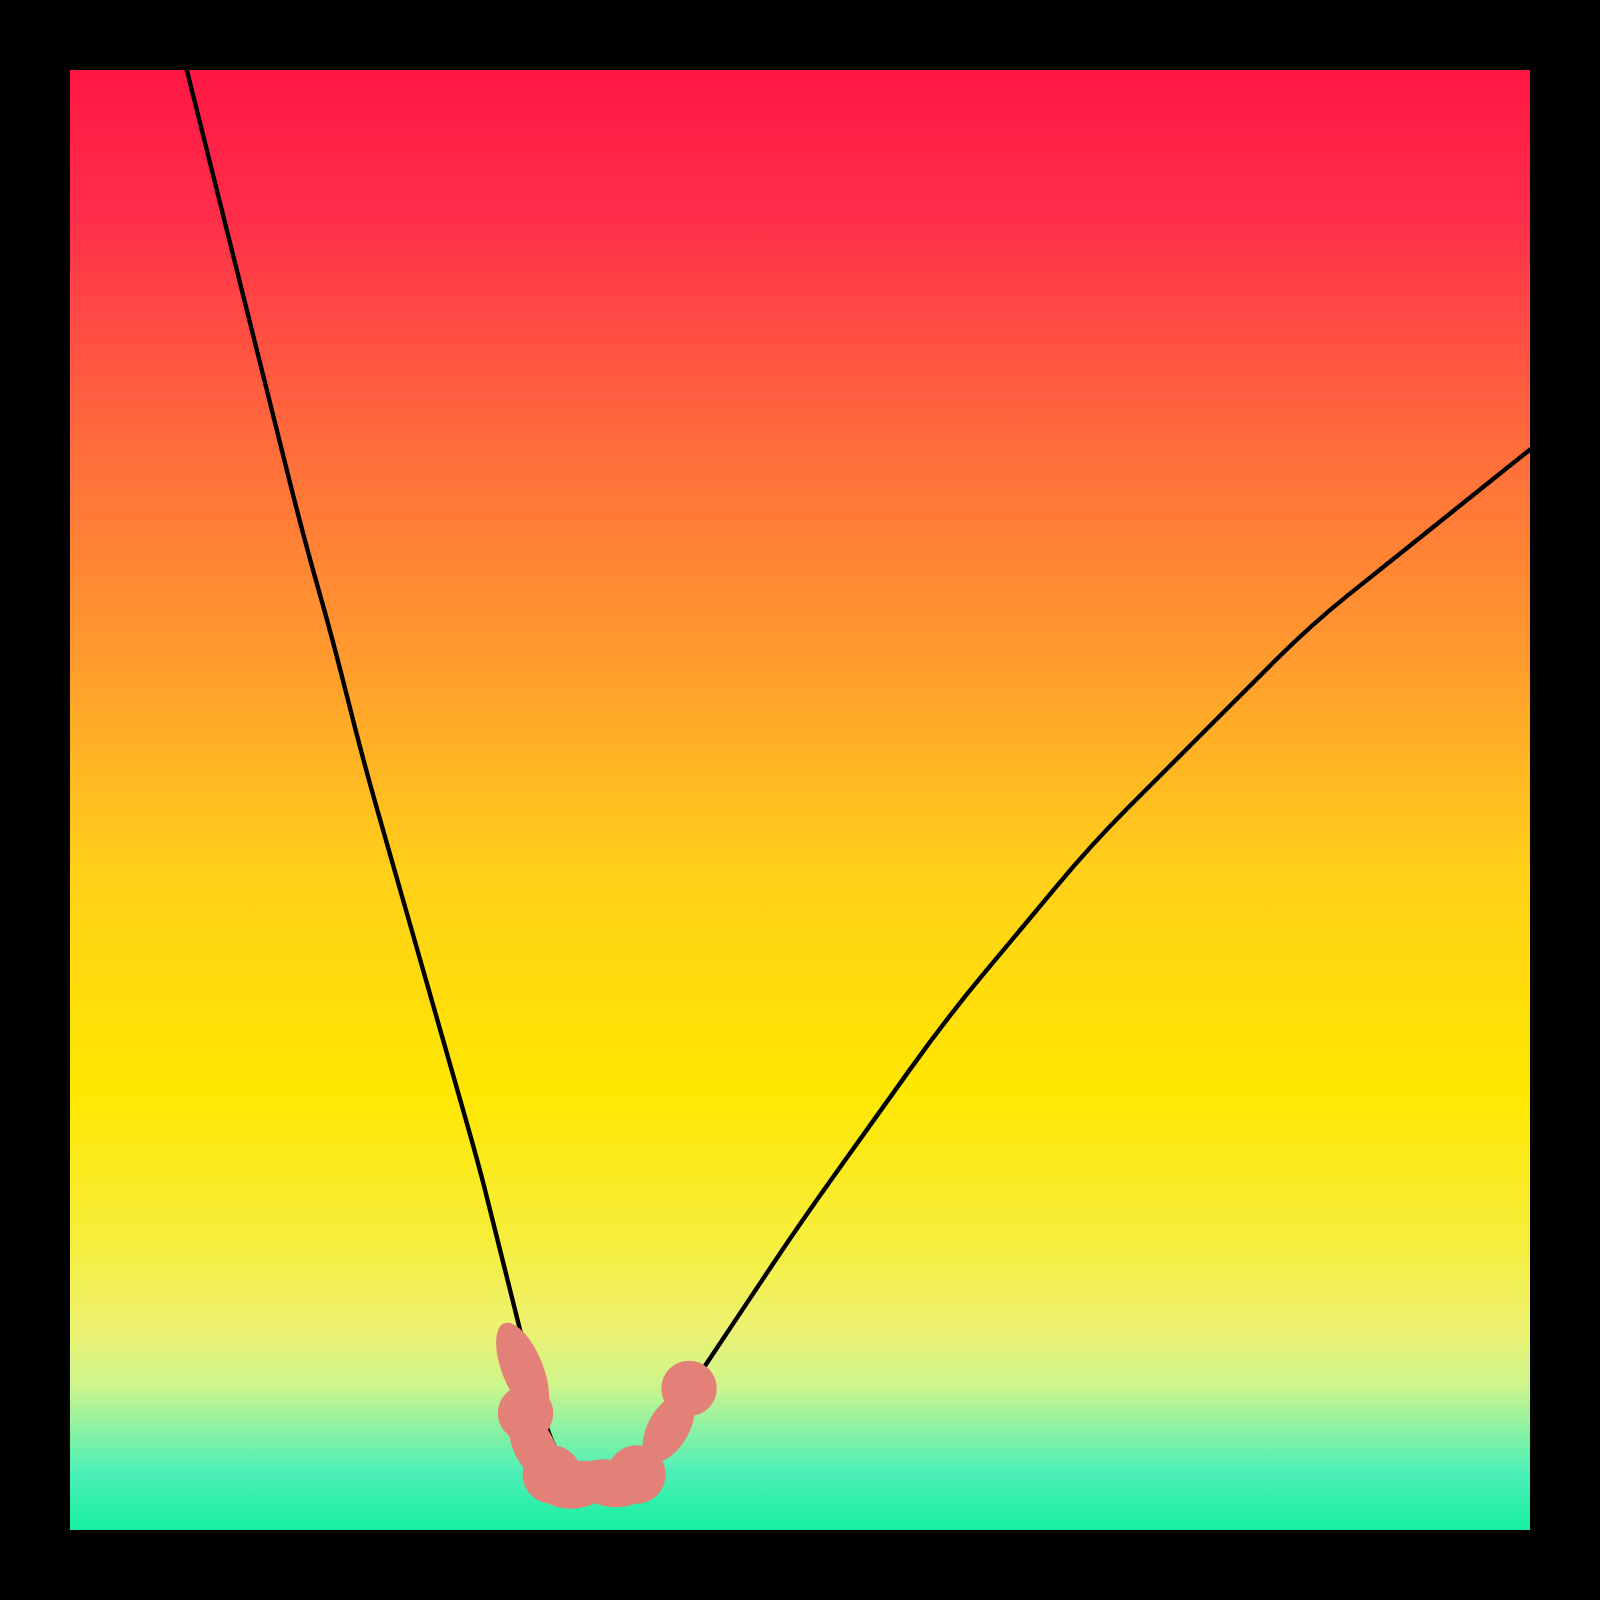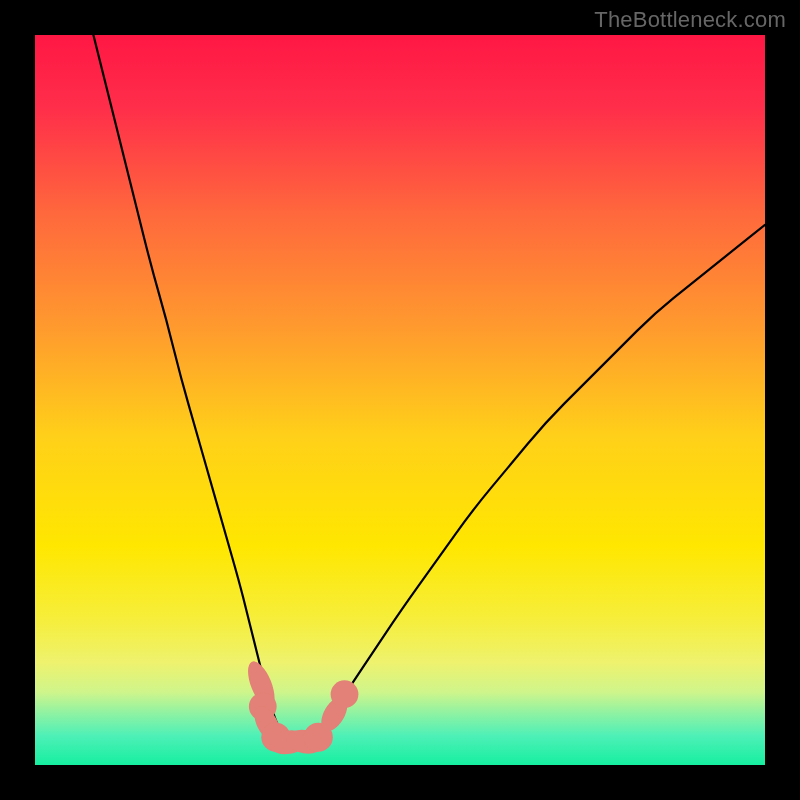--- a/index.html
+++ b/index.html
@@ -38,21 +38,20 @@
     z-index: 10;
   }
   svg {
     display: block;
   }
 </style>
 </head>
 <body>
 
 <div class="frame">
-  <div class="watermark">TheBottleneck.com</div>
   <div class="plot-area">
     <svg id="chart-svg" width="730" height="730" viewBox="0 0 730 730">
       <defs>
         <linearGradient id="bg-grad" x1="0" y1="0" x2="0" y2="1">
             <stop offset="0%" stop-color="#ff1744"></stop>
             <stop offset="10%" stop-color="#ff2e4a"></stop>
             <stop offset="25%" stop-color="#ff6a3c"></stop>
             <stop offset="40%" stop-color="#ff9a2e"></stop>
             <stop offset="55.00000000000001%" stop-color="#ffd019"></stop>
             <stop offset="70%" stop-color="#ffe700"></stop>

